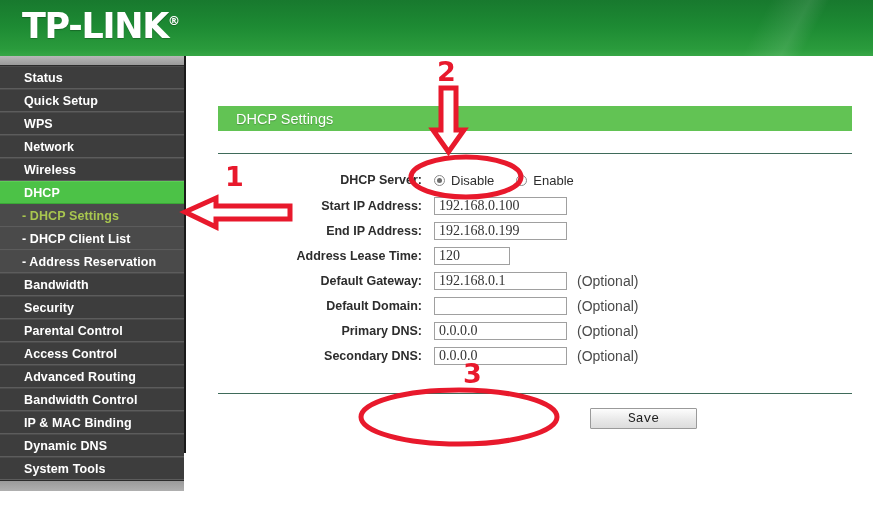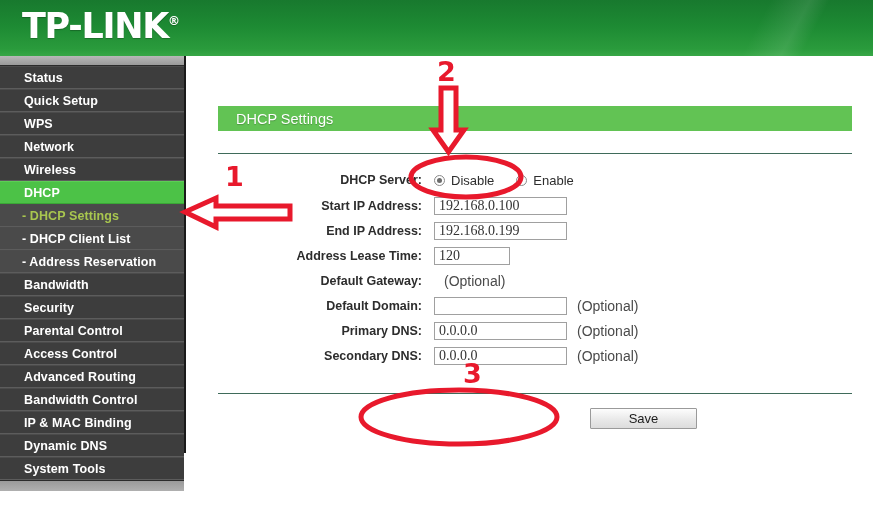--- a/index.html
+++ b/index.html
@@ -211,21 +211,21 @@
     position: absolute;
     left: 404px;
     top: 352px;
     width: 107px;
     height: 21px;
     background: linear-gradient(to bottom, #fdfdfd, #e9e9e9 55%, #dcdcdc);
     border: 1px solid #9a9a9a;
     border-radius: 1px;
     font-size: 13px;
     color: #1c1c1c;
-    font-family: Liberation Sans, sans-serif;
+    font-family: Liberation Mono, monospace;
     cursor: pointer;
     padding: 0;
   }
 
   
   #annotations {
     position: absolute;
     left: 0; top: 0;
     width: 873px; height: 521px;
     pointer-events: none;
@@ -300,20 +300,21 @@
       <input class="field ip" type="text" value="192.168.0.199" style="">
     </div>
 
     <div class="row" style="top:188px;">
       <div class="row-label">Address Lease Time:</div>
       <input class="field lease" type="text" value="120" style="">
     </div>
 
     <div class="row" style="top:213px;">
       <div class="row-label">Default Gateway:</div>
+      <input class="field ip" type="text" value="192.168.0.1" style="">
       <span class="optional">(Optional)</span>
     </div>
 
     <div class="row" style="top:238px;">
       <div class="row-label">Default Domain:</div>
       <input class="field ip" type="text" value="" style="">
       <span class="optional">(Optional)</span>
     </div>
 
     <div class="row" style="top:263px;">

